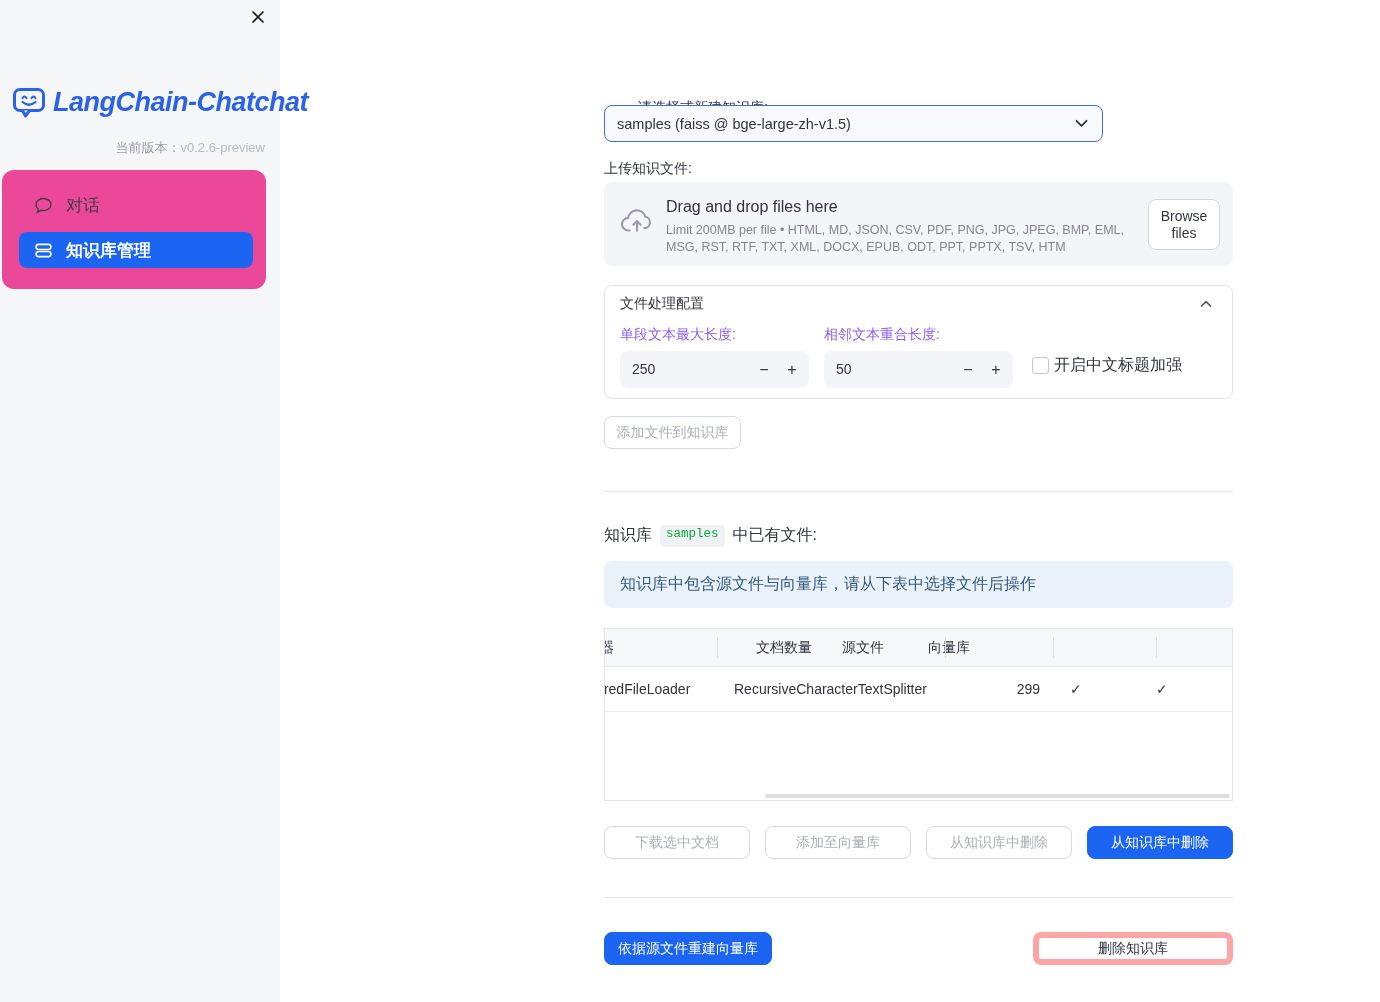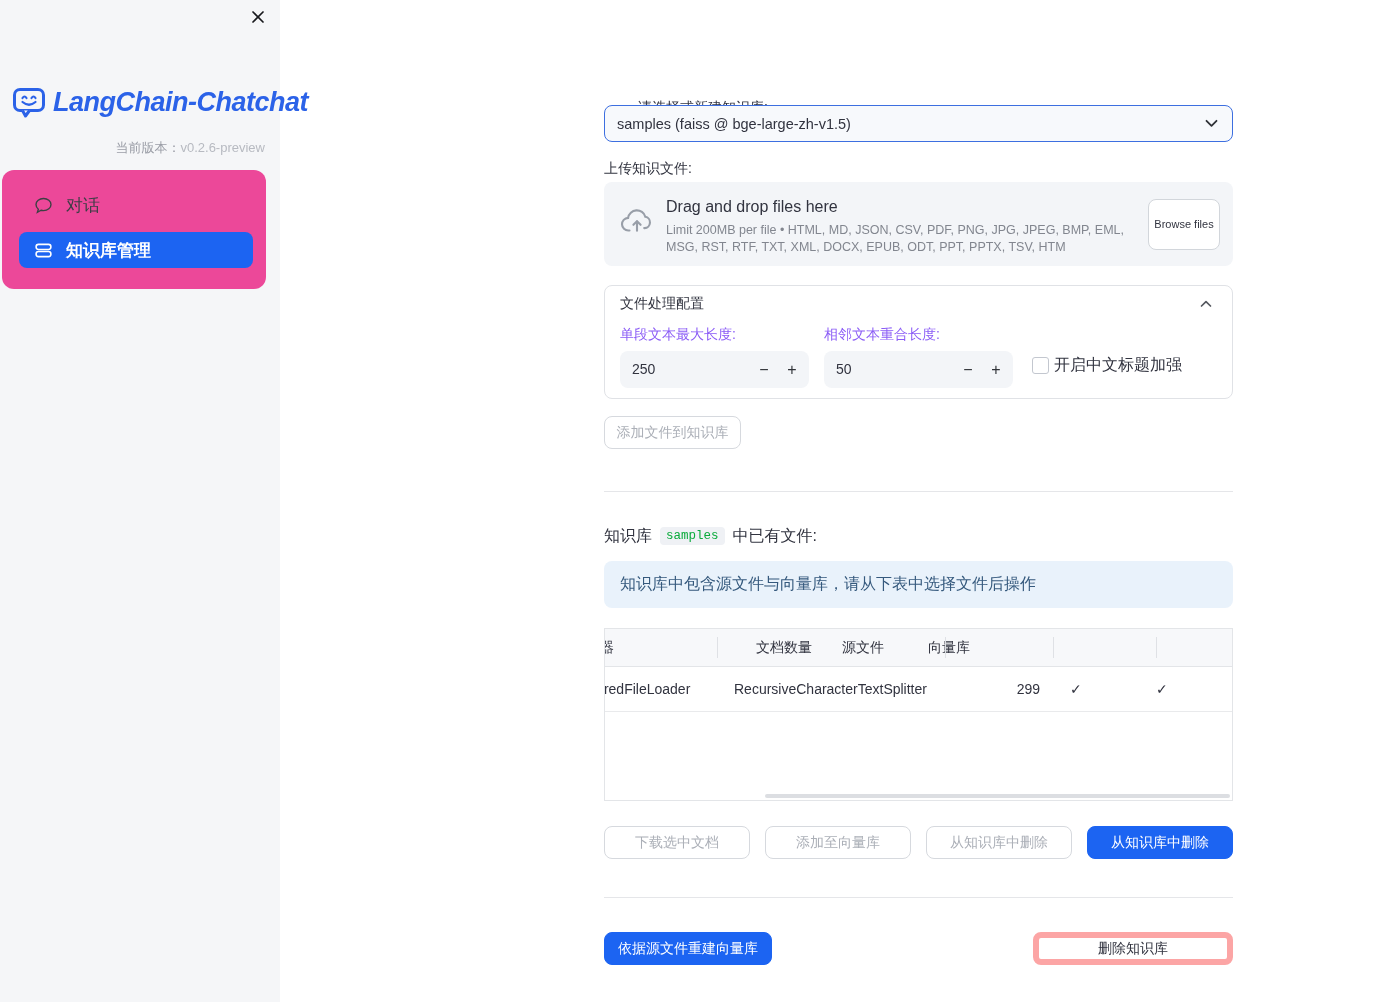--- a/index.html
+++ b/index.html
@@ -18,33 +18,33 @@
   #version-line .vvalue { color:#b7bac1; }
   #menu-card { position:absolute; left:2px; top:170px; width:264px; height:119px; background:#ec4899; border-radius:12px; }
   .menu-item { position:absolute; left:17px; width:234px; height:36px; display:flex; align-items:center;
                gap:13px; padding-left:15px; border-radius:8px; cursor:pointer; }
   #menu-item-chat { top:17px; color:#3b3e45; font-size:17px; }
   #menu-item-kb { top:62px; background:#1c64f2; color:#ffffff; font-size:17px; font-weight:700; }
 
   
   .field-label { position:absolute; left:604px; font-size:14px; color:#31333f; }
   #kb-select-label { top:99px;margin-left:34px; }
-  #kb-select { position:absolute; left:604px; top:105px; width:629px; height:37px; background:#f7f9fc;
+  #kb-select { position:absolute; left:604px; top:105px; width:499px; height:37px; background:#f7f9fc;
                border:1px solid #3d6fe0; border-radius:8px; display:flex; align-items:center;
                padding:0 14px 0 12px; cursor:pointer; }
   #kb-select .sel-value { flex:1; font-size:14.5px; color:#31333f; }
 
   #upload-label { top:160px; }
   #dropzone { position:absolute; left:604px; top:182px; width:629px; height:84px; background:#f3f5f8;
               border-radius:8px; cursor:pointer; }
   #cloud-wrap { position:absolute; left:16px; top:24px; }
   #drop-title { position:absolute; left:62px; top:16px; font-size:16px; color:#31333f; }
   #drop-limit { position:absolute; left:62px; top:40px; width:478px; font-size:12.5px; line-height:16.5px; color:#82868f; }
   #browse-btn { position:absolute; left:544px; top:17px; width:72px; height:51px; background:#ffffff;
-                border:1px solid #d2d6db; border-radius:8px; font-size:11px; color:#31333f;
+                border:1px solid #d2d6db; border-radius:8px; font-size:14px; color:#31333f;
                 line-height:17px; cursor:pointer; font-family:inherit; }
 
   #expander { position:absolute; left:604px; top:285px; width:629px; height:114px; background:#ffffff;
               border:1px solid #e0e2e6; border-radius:8px; }
   #expander-header { position:absolute; left:0; top:0; width:100%; height:36px; display:flex; align-items:center;
                      justify-content:space-between; padding:0 20px 0 15px; cursor:pointer; }
   #expander-title { font-size:14px; color:#31333f; }
   .cfg-label { position:absolute; top:40px; font-size:14px; color:#8b5cf6; }
   #chunk-label { left:15px; }
   #overlap-label { left:219px; }
@@ -63,21 +63,21 @@
   .btn { border-radius:8px; font-size:14px; font-family:inherit; cursor:pointer; }
   .btn-disabled { background:#ffffff; border:1px solid #d6d9de; color:#abafb7; }
   .btn-primary { background:#1c64f2; border:1px solid #1c64f2; color:#ffffff; }
   .btn-plain { background:#ffffff; border:6px solid #fca5a5; color:#31333f; }
   #add-files-btn { position:absolute; left:604px; top:416px; width:137px; height:33px; }
 
   .divider { position:absolute; left:604px; width:629px; height:1px; background:#e5e6e9; }
   #divider-1 { top:491px; }
   #divider-2 { top:897px; }
 
-  #files-line { position:absolute; left:604px; top:525px; height:22px; display:flex; align-items:center; font-size:16px; color:#31333f; }
+  #files-line { position:absolute; left:604px; top:525px; height:22px; display:flex; font-size:16px; color:#31333f; }
   #files-line .code { margin:0 8px; padding:2px 6px; background:#eff1f5; border-radius:4px;
                       font-family:"Liberation Mono","DejaVu Sans Mono",monospace; font-size:12.5px; color:#09ab3b; }
   #info-box { position:absolute; left:604px; top:561px; width:629px; height:47px; background:#e9f2fb; border-radius:8px;
               display:flex; align-items:center; padding-left:16px; }
   #info-box span { font-size:16px; color:#35597d; }
 
   
   #table-wrap { position:absolute; left:604px; top:628px; width:629px; height:173px; border:1px solid #e3e5e8;
                 background:#ffffff; overflow:hidden; }
   #table-inner { position:absolute; left:-78px; top:0; width:780px; }

